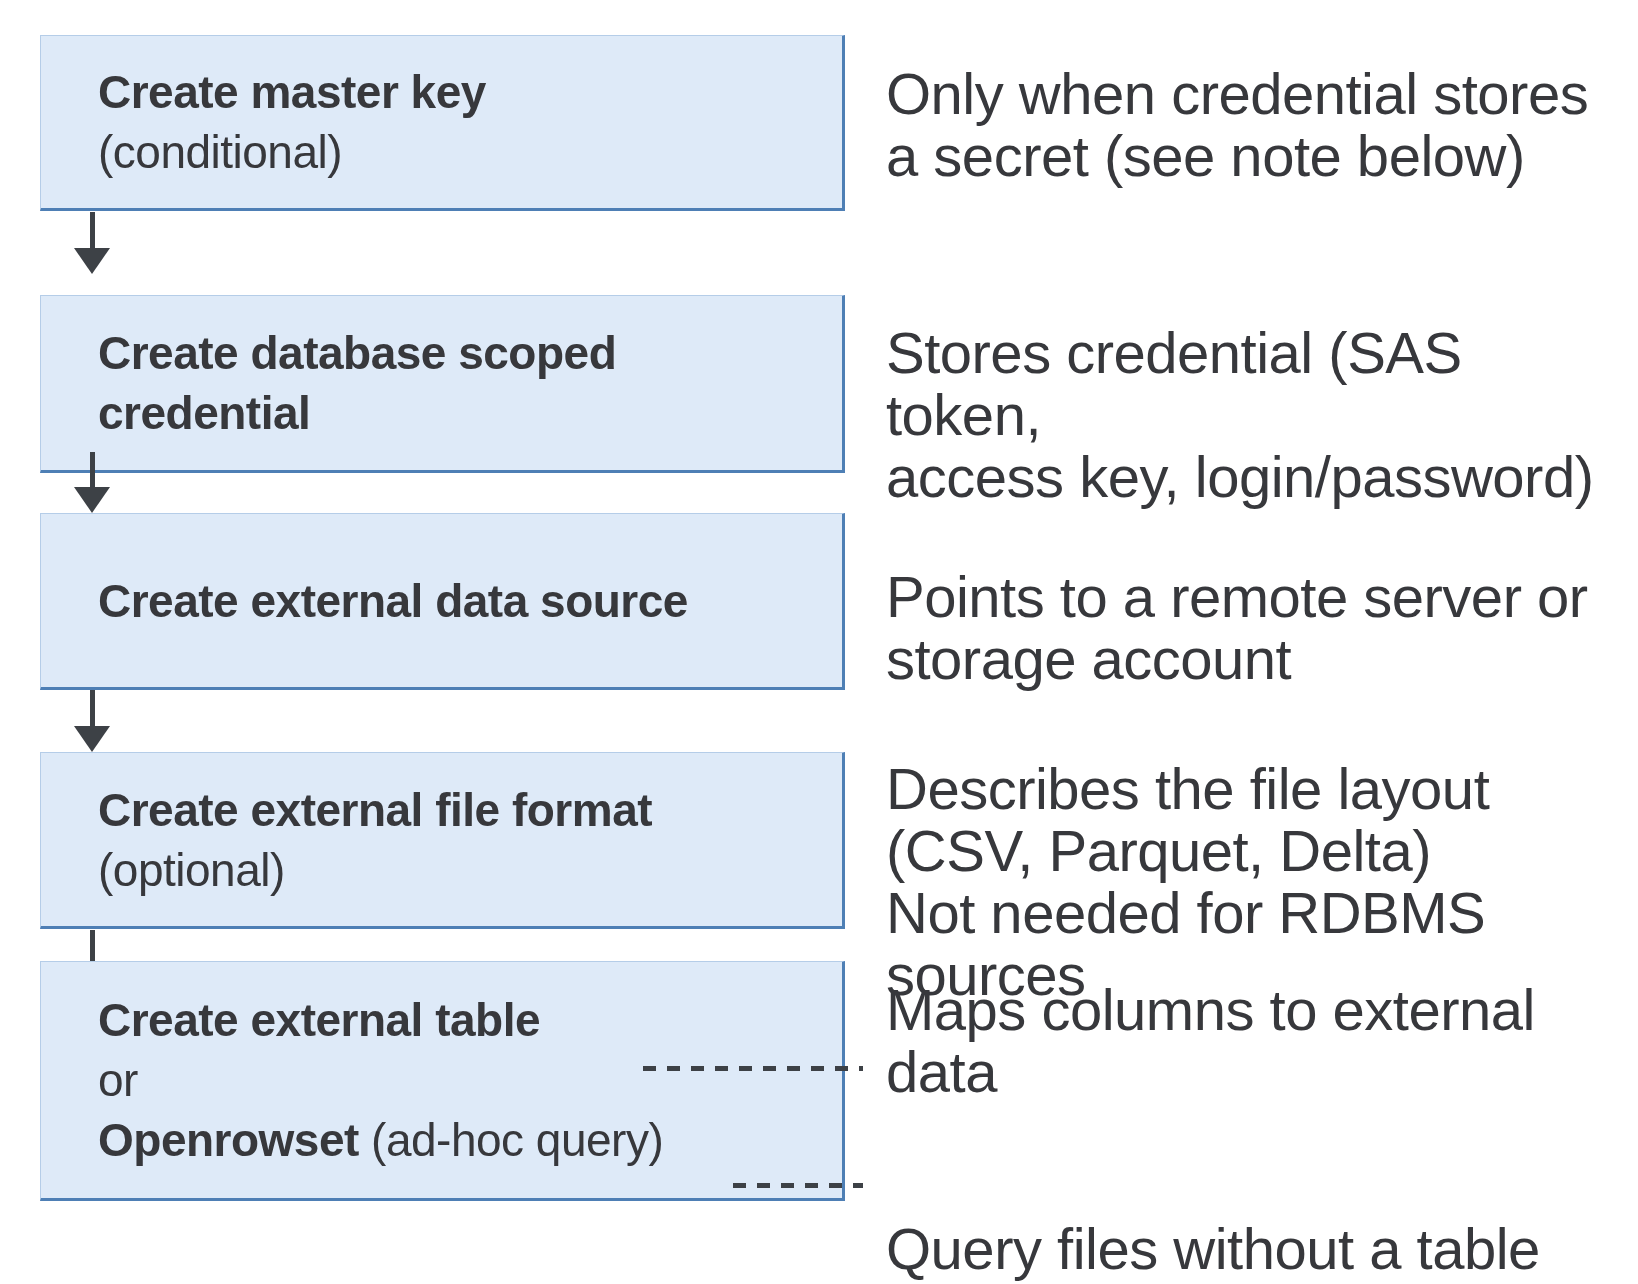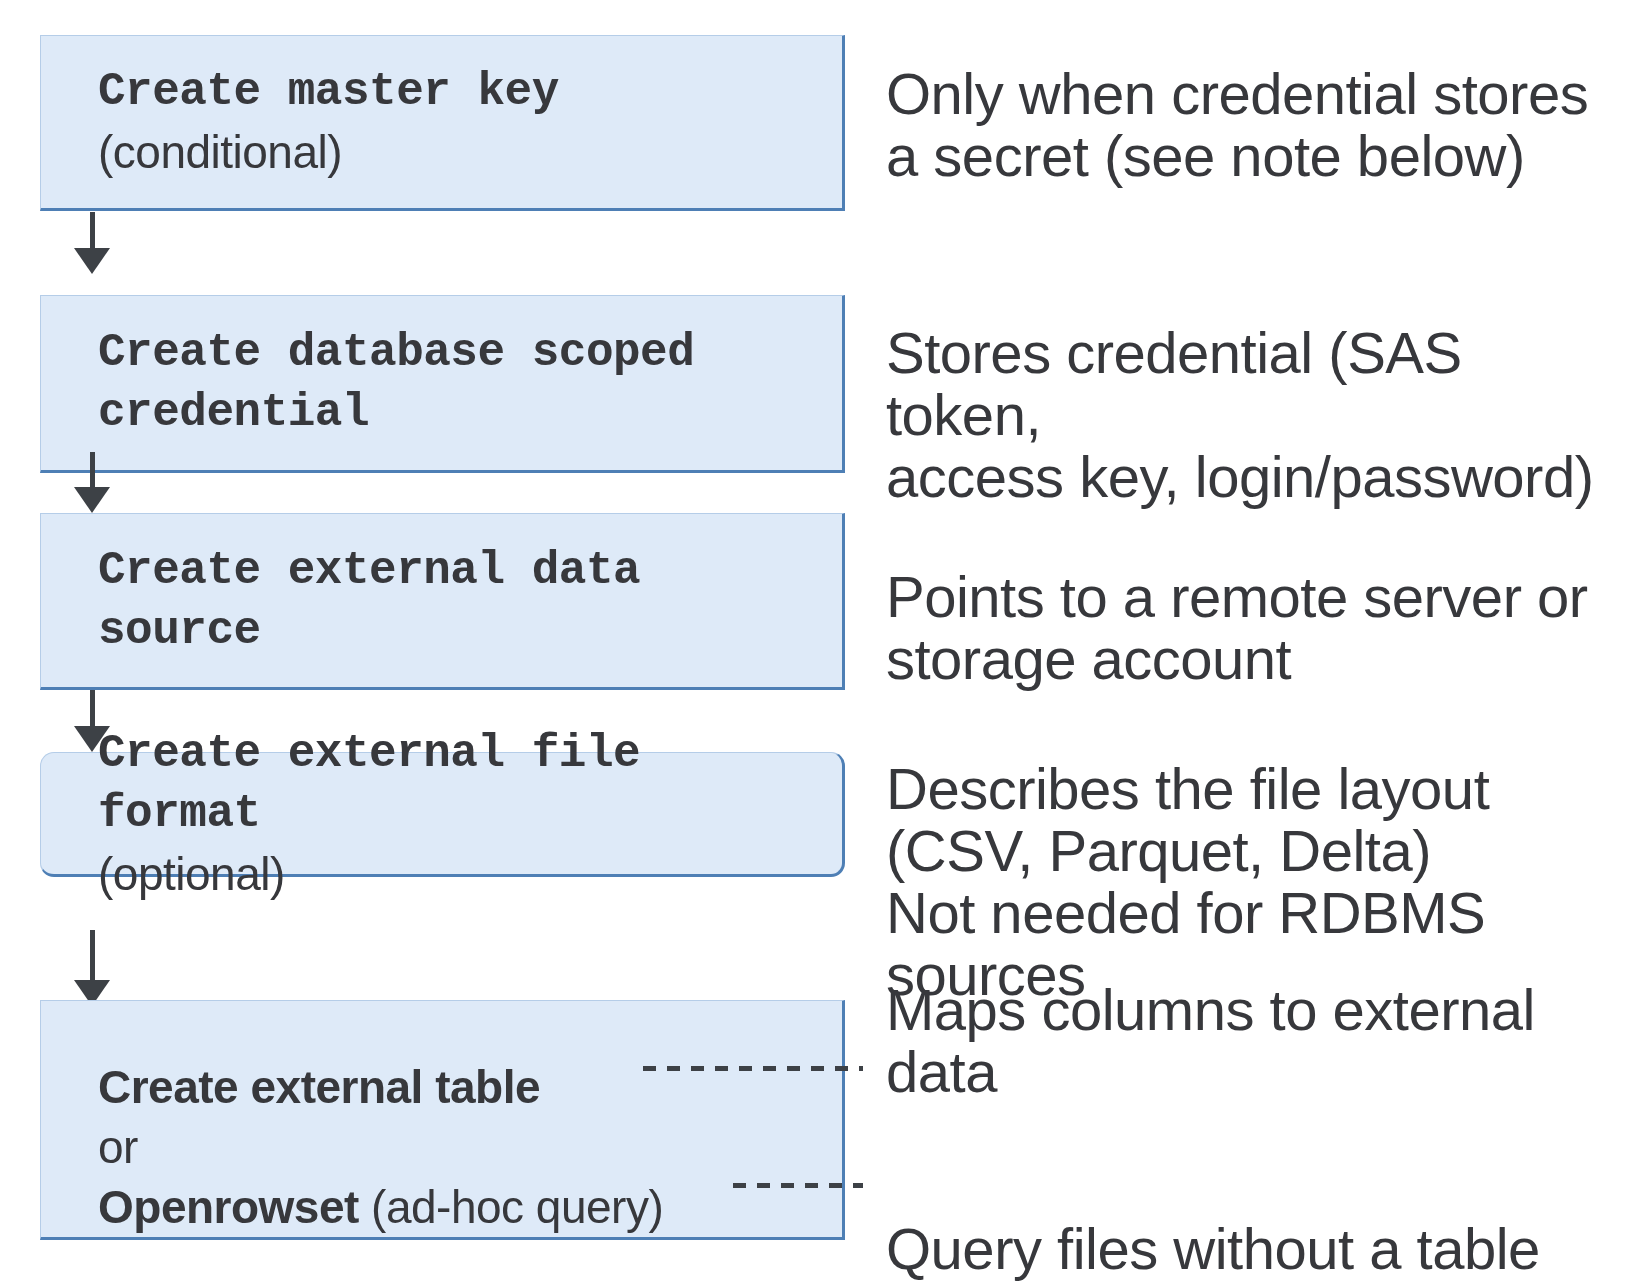--- a/index.html
+++ b/index.html
@@ -24,21 +24,21 @@
     box-sizing:border-box;
     background:var(--box-fill);
     border-top:1px solid var(--box-border-light);
     border-left:1px solid var(--box-border-light);
     border-right:3px solid var(--box-border);
     border-bottom:3px solid var(--box-border);
     display:flex;flex-direction:column;justify-content:center;
     padding:0 120px 0 57px;
     font-size:46px;line-height:60px;letter-spacing:-0.5px;
   }
-  .box-title{font-weight:700;font-family:Liberation Mono, monospace;}
+  .box-title{font-weight:700;}
   .box-subtitle{font-weight:400;}
   .mixed-line .bold-part{font-weight:700;}
   .mixed-line .regular-part{font-weight:400;}
   .annotation{
     position:absolute;
     left:886px;width:740px;
     font-size:58px;line-height:62px;letter-spacing:-0.5px;
     font-weight:400;
     white-space:pre-line;
   }
@@ -81,31 +81,31 @@
 
   <div class="flow-box" style="top:513px;height:177px;">
     <div class="box-title">Create external data source</div>
   </div>
 
   <div class="arrow" style="top:690px;">
     <div class="arrow-shaft" style="height:36px;"></div>
     <div class="arrow-head"></div>
   </div>
 
-  <div class="flow-box" style="top:752px;height:125px;border-radius:14px;">
+  <div class="flow-box" style="top:752px;height:177px;">
     <div class="box-title">Create external file format</div>
     <div class="box-subtitle">(optional)</div>
   </div>
 
   <div class="arrow" style="top:930px;">
     <div class="arrow-shaft" style="height:50px;"></div>
     <div class="arrow-head"></div>
   </div>
 
-  <div class="flow-box" style="top:1000px;height:240px;justify-content:flex-end;">
+  <div class="flow-box" style="top:961px;height:240px;">
     <div class="mixed-line"><span class="bold-part">Create external table</span><span class="regular-part"></span></div>
     <div class="mixed-line"><span class="bold-part"></span><span class="regular-part">or</span></div>
     <div class="mixed-line"><span class="bold-part">Openrowset</span><span class="regular-part"> (ad-hoc query)</span></div>
   </div>
 
   <div class="dashed-line" style="top:1066px;left:643px;width:220px;"></div>
   <div class="dashed-line" style="top:1183px;left:733px;width:130px;"></div>
 
   <div class="annotation" style="top:63px;">Only when credential stores
 a secret (see note below)</div>

